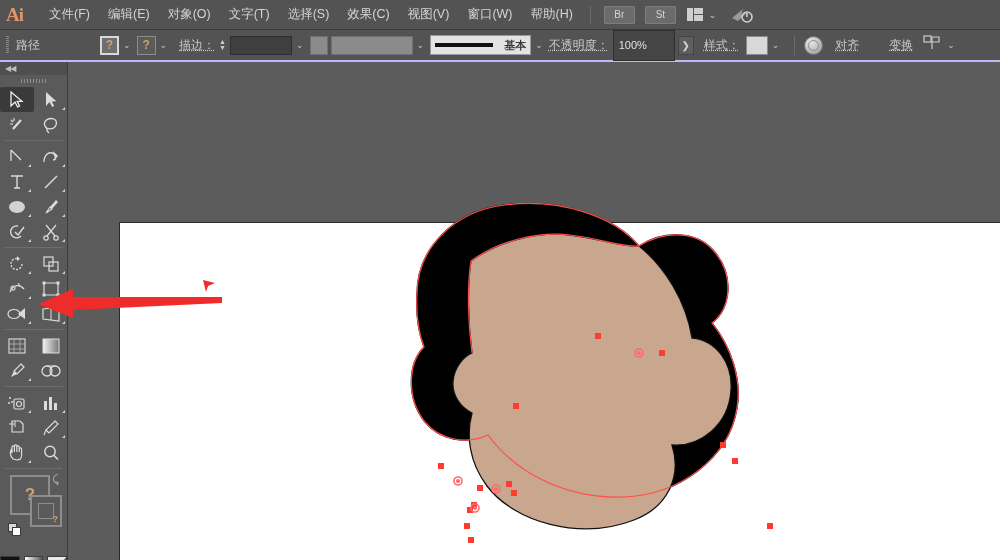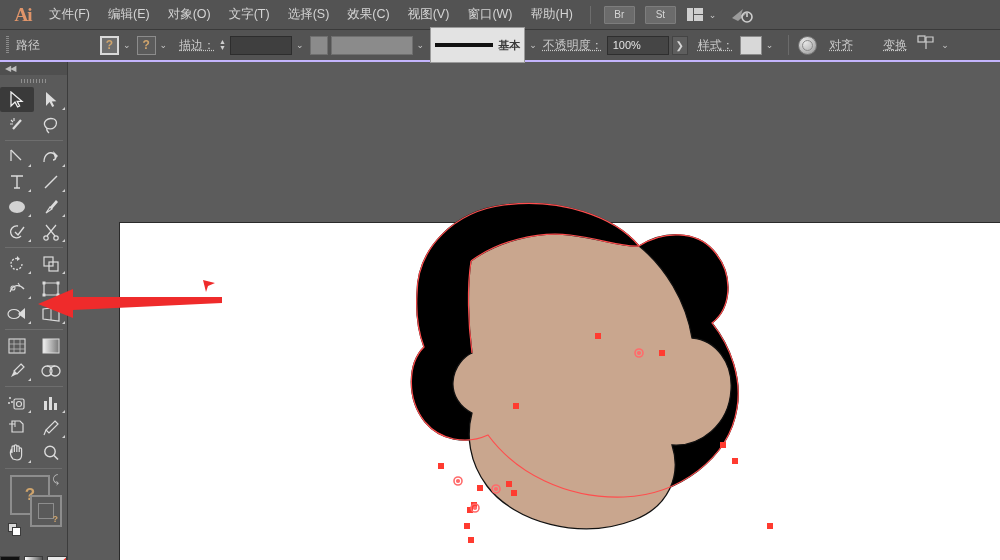--- a/index.html
+++ b/index.html
@@ -11,21 +11,21 @@
   }
   #app { position:relative; width:1000px; height:560px; }
 
   
   .menubar {
     position:absolute; left:0; top:0; width:1000px; height:30px;
     background:#535353; display:flex; align-items:center;
     border-bottom:1px solid #3a3a3a;
   }
   .ai-logo {
-    width:40px; text-align:center; color:#e0956a;
+    width:40px; text-align:left; color:#e0956a;
     font-size:19px; font-weight:bold; letter-spacing:-1px;
     font-family:"Liberation Serif","DejaVu Serif",serif;
     padding-left:6px;
   }
   .menu-item {
     color:#d4d4d4; font-size:12.5px; padding:4px 9px; white-space:nowrap;
     cursor:default;
   }
   .mb-sep { width:1px; height:18px; background:#6d6d6d; margin:0 8px; }
   .mini-btn {
@@ -68,27 +68,27 @@
   }
   .field-dark {
     height:19px; background:#3f3f3f; border:1px solid #2d2d2d;
     color:#d9d9d9; font-size:11px; display:flex; align-items:center;
     padding:0 6px;
   }
   .field-gray {
     height:19px; background:#8b8b8b; border:1px solid #6f6f6f;
   }
   .brush-box {
-    height:36px; background:#e3e3e3; border:1px solid #9a9a9a;
-    display:flex; align-items:center; padding:0 4px; gap:5px;
+    height:20px; background:#e3e3e3; border:1px solid #9a9a9a;
+    display:flex; align-items:center; padding:0 4px; gap:11px;
   }
   .brush-line { width:58px; height:4px; background:#111; }
   .brush-txt { color:#3a3a3a; font-size:11px; font-weight:bold; }
   .opacity-field {
-    width:62px; height:19px; background:#454545; border:1px solid #2e2e2e;
+    width:62px; height:31px; background:#454545; border:1px solid #2e2e2e;
     color:#e2e2e2; font-size:11px; display:flex; align-items:center; padding:0 5px;
   }
   .arrow-btn {
     width:16px; height:19px; background:#5e5e5e; border:1px solid #444;
     color:#d5d5d5; font-size:10px; display:flex; align-items:center;
     justify-content:center; margin-left:3px;
   }
   .style-sw {
     width:22px; height:19px; background:#d8d8d8; border:1px solid #8a8a8a; margin-left:6px;
   }

